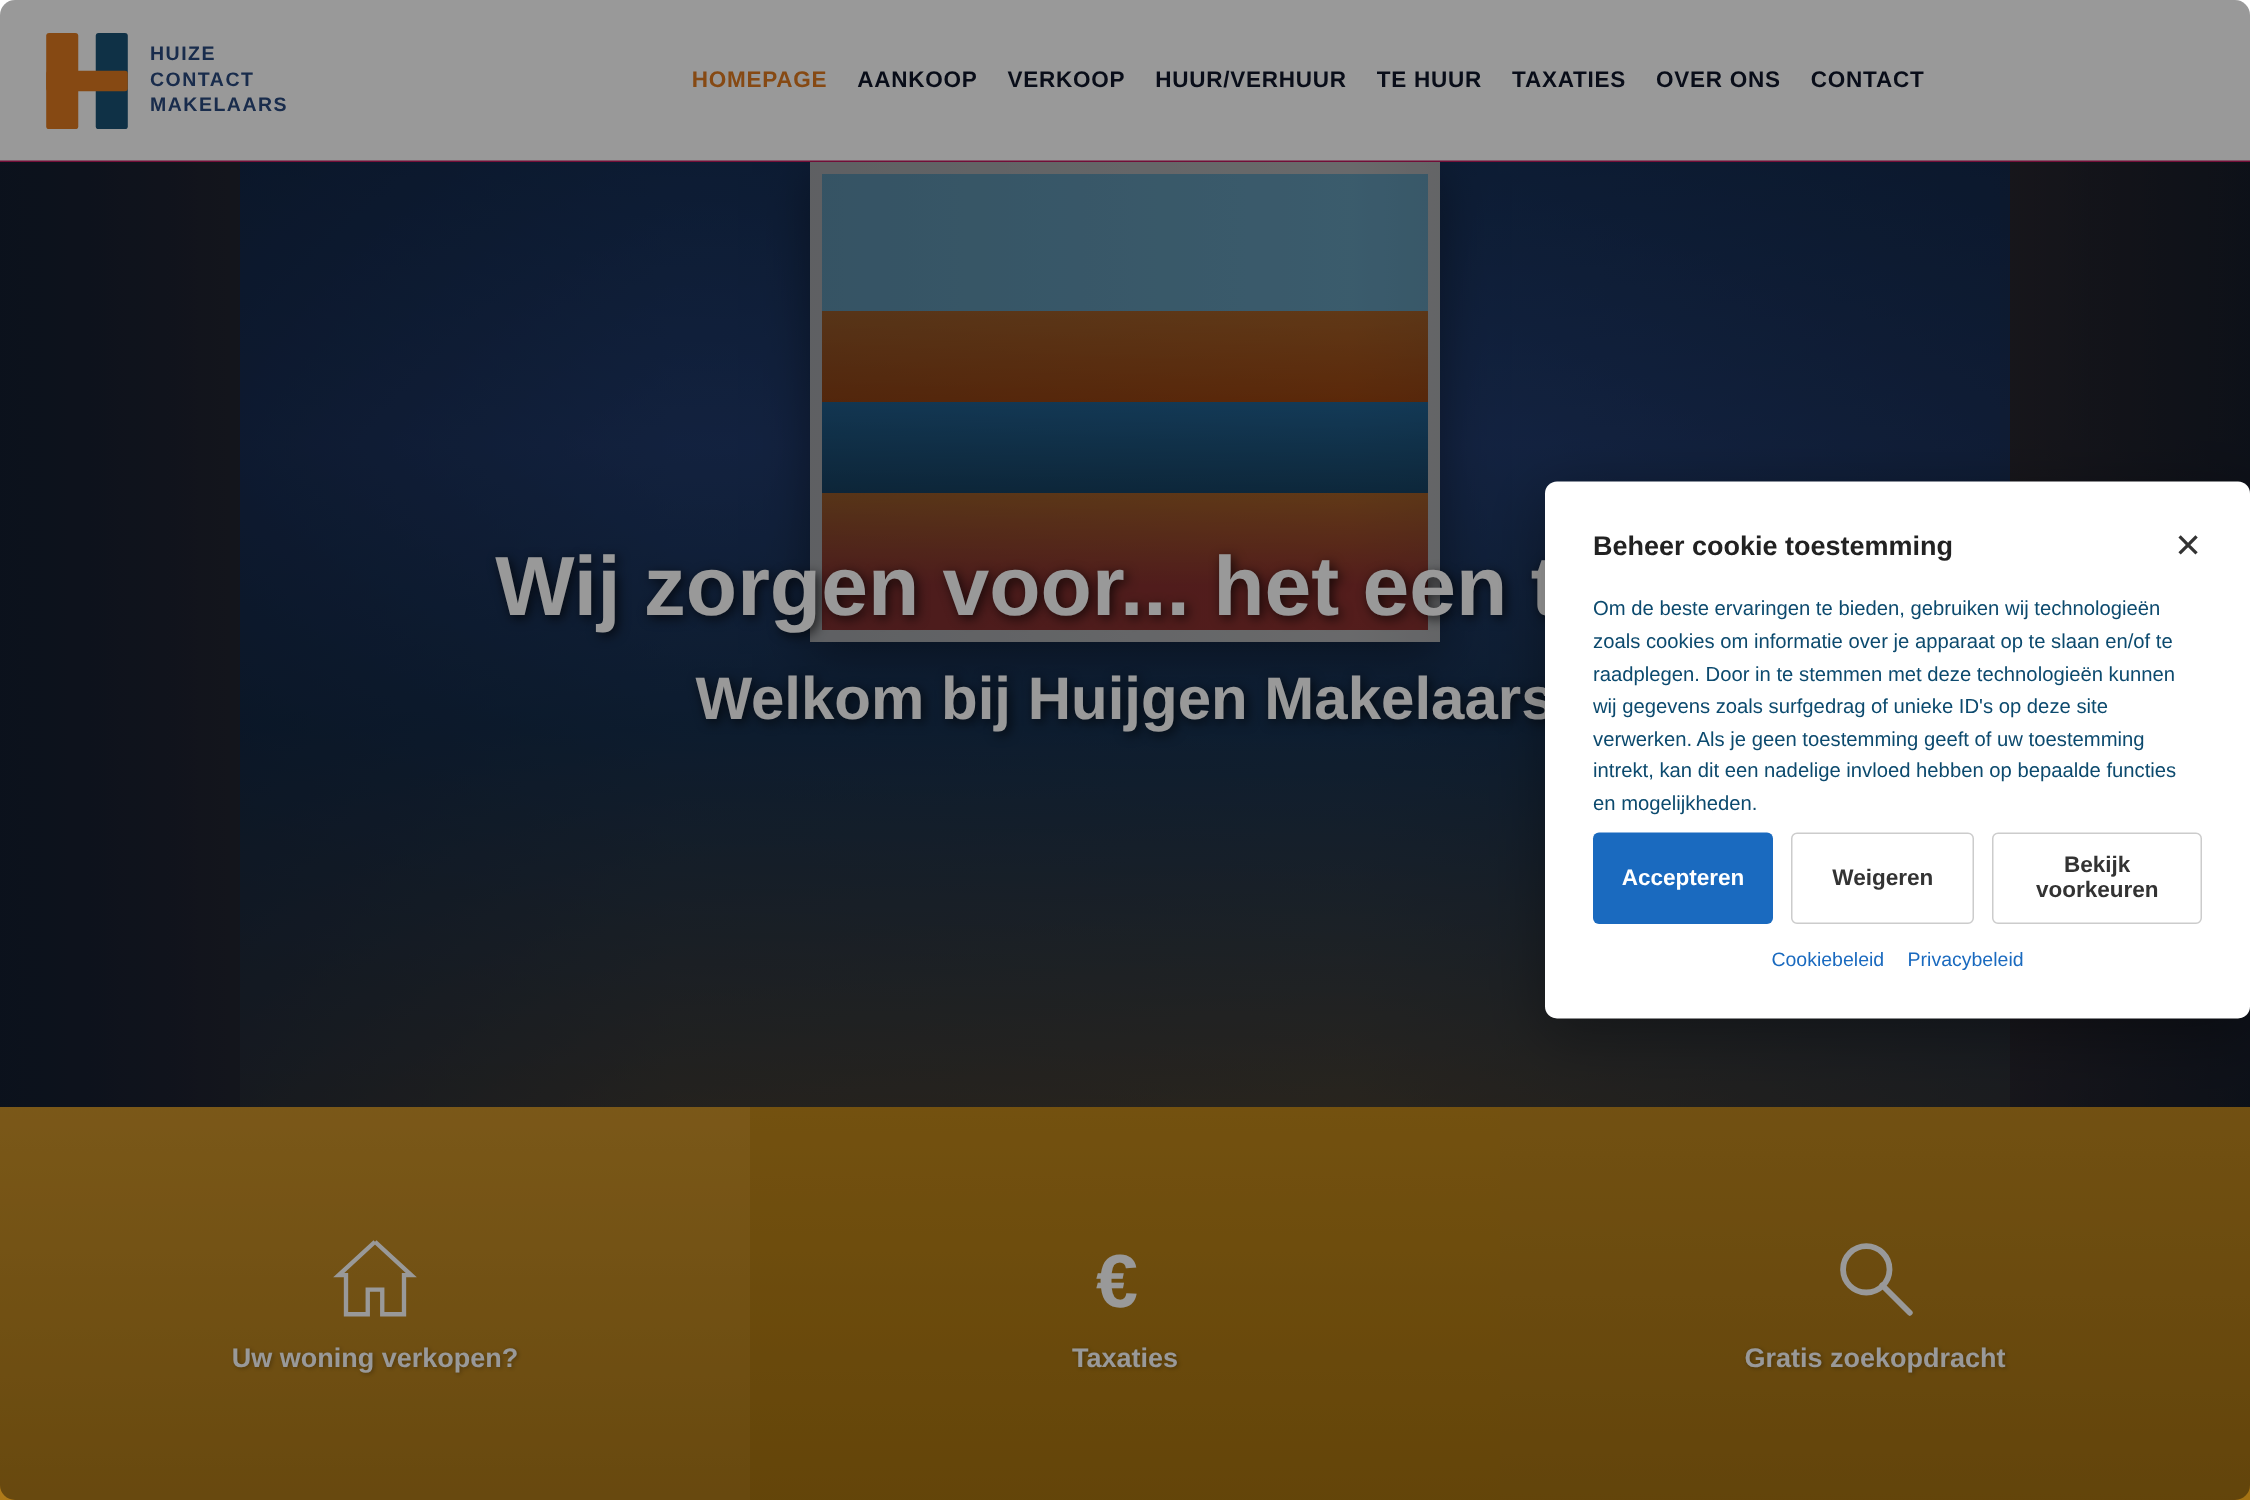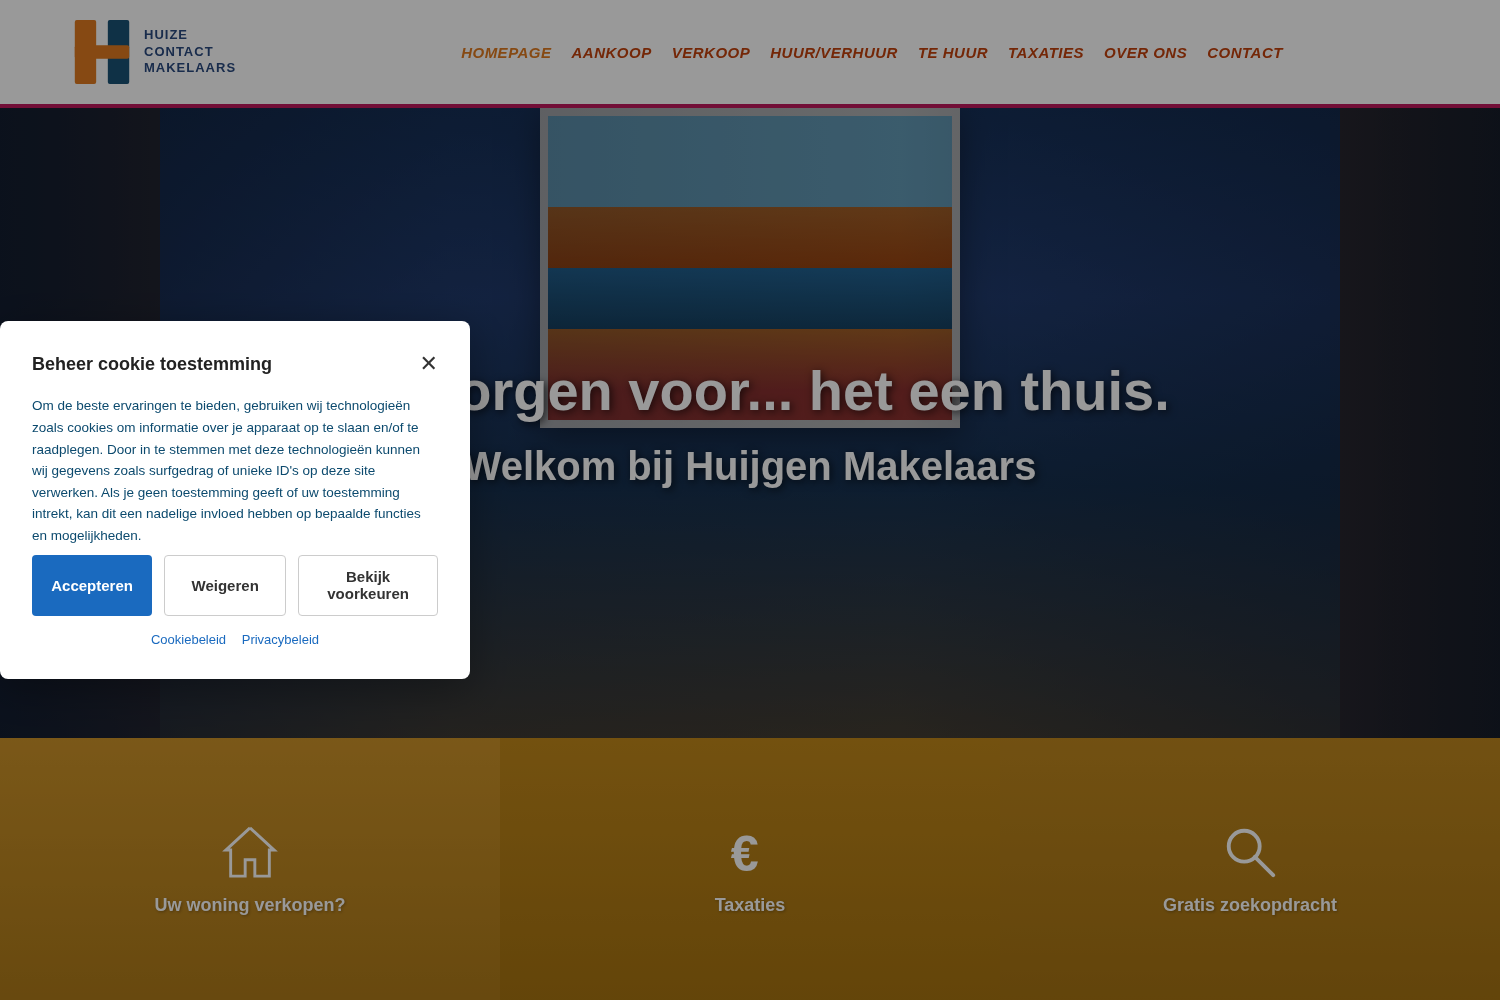--- a/index.html
+++ b/index.html
@@ -4,22 +4,22 @@
   <style>
     * { margin: 0; padding: 0; box-sizing: border-box; }
     body { font-family: Arial, sans-serif; width: 1500px; height: 1000px; overflow: hidden; position: relative; }
 
     
     header {
       background: #fff;
       height: 108px;
       display: flex;
       align-items: center;
-      padding: 0 72px;
-      border-bottom: 4px solid #be185d;
+      padding: 0 28px;
+      border-bottom: 1px solid #be185d;
       position: relative;
       z-index: 10;
     }
     .logo-area {
       display: flex;
       align-items: center;
       margin-right: 80px;
     }
     .logo-icon {
       width: 60px;
@@ -34,27 +34,26 @@
       color: #2a4a7f;
       line-height: 1.3;
       letter-spacing: 1px;
     }
     nav {
       display: flex;
       align-items: center;
       gap: 20px;
       flex: 1;
       justify-content: center;
-      font-style: italic;
     }
     nav a {
       text-decoration: none;
       font-size: 15px;
       font-weight: 700;
-      color: #c2410c;
+      color: #0f172a;
       letter-spacing: 0.5px;
     }
     nav a.active {
       color: #e07b20;
     }
 
     
     .hero {
       position: relative;
       height: 630px;
@@ -178,21 +177,22 @@
     }
 
     
     .overlay {
       position: fixed;
       inset: 0;
       background: rgba(0,0,0,0.4);
       z-index: 100;
       display: flex;
       align-items: center;
-      justify-content: flex-start;
+      justify-content: flex-end;
+      border-radius: 10px;
     }
 
     
     .cookie-modal {
       background: #fff;
       border-radius: 8px;
       padding: 32px;
       width: 470px;
       max-width: 90%;
       position: relative;

